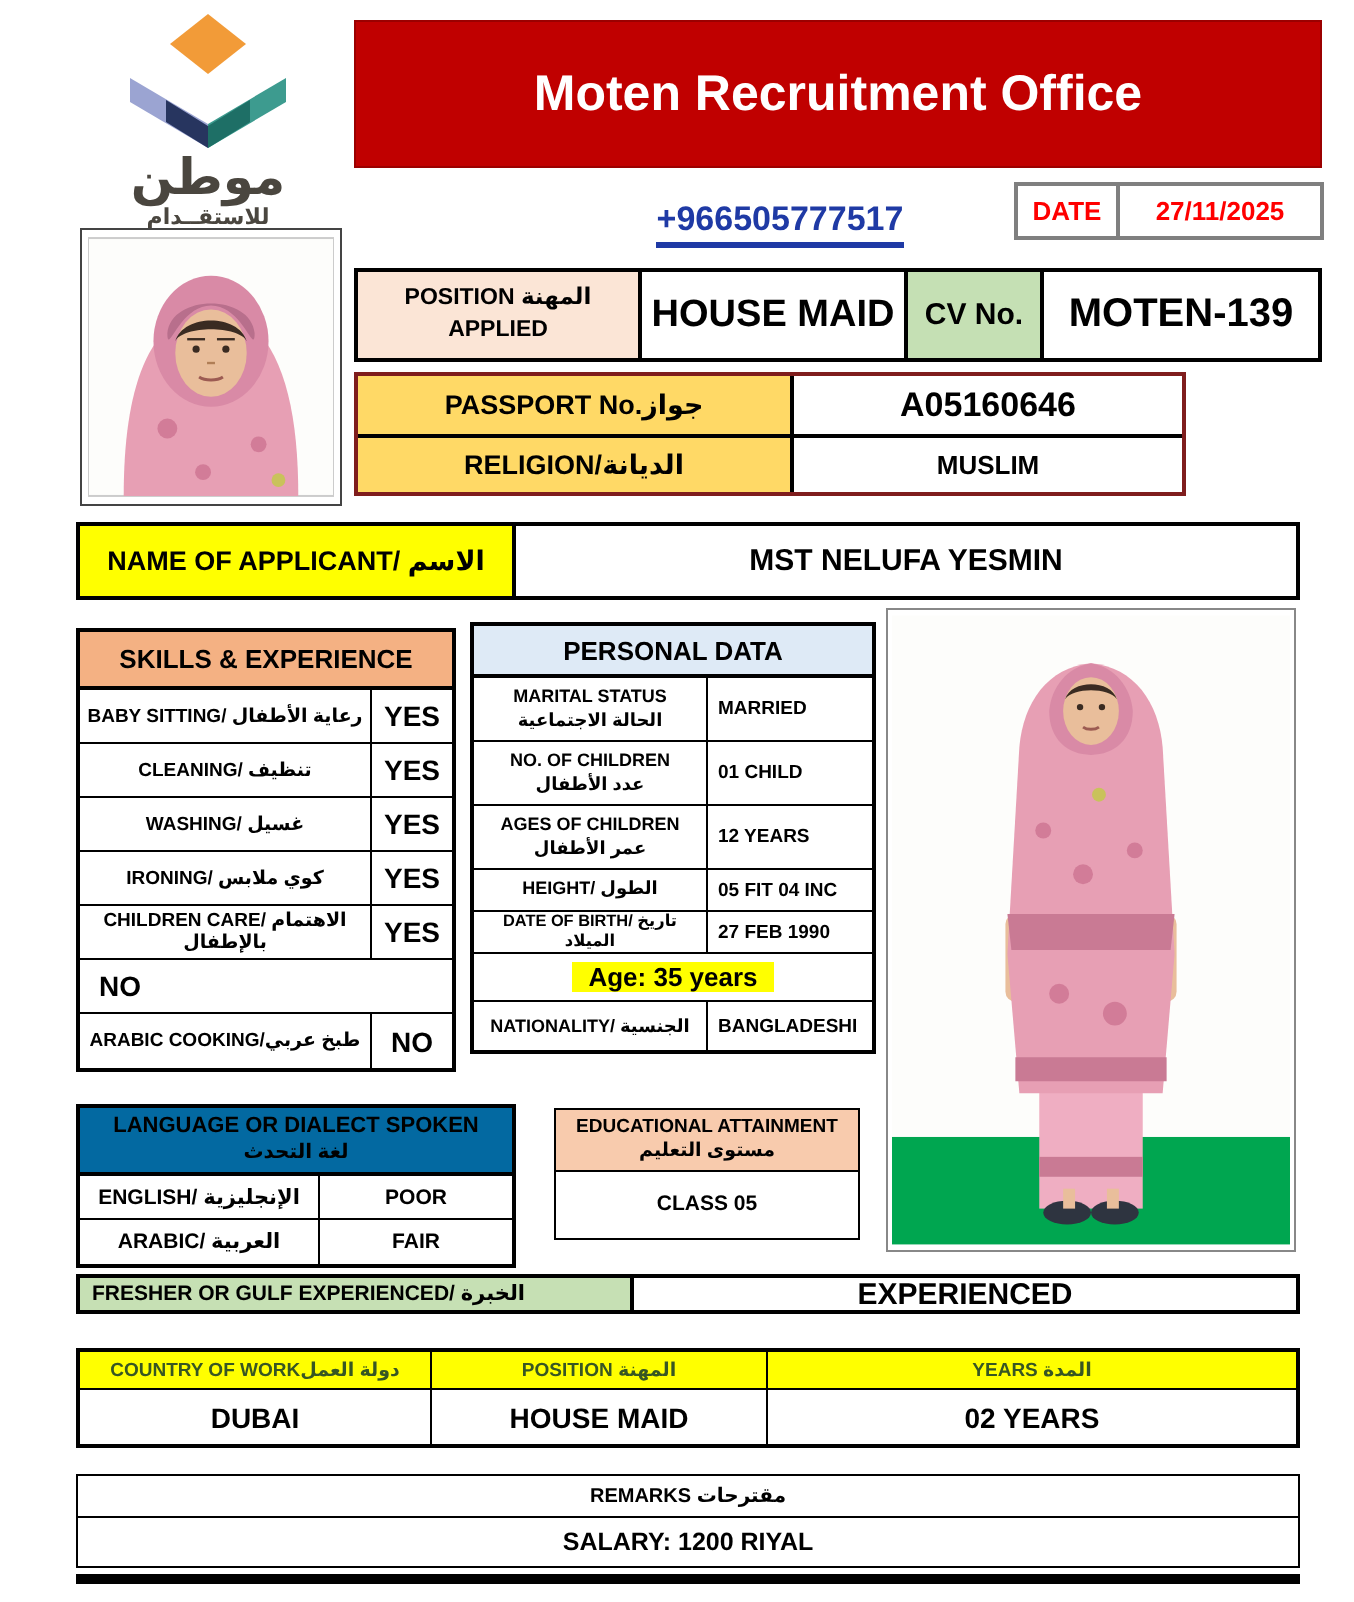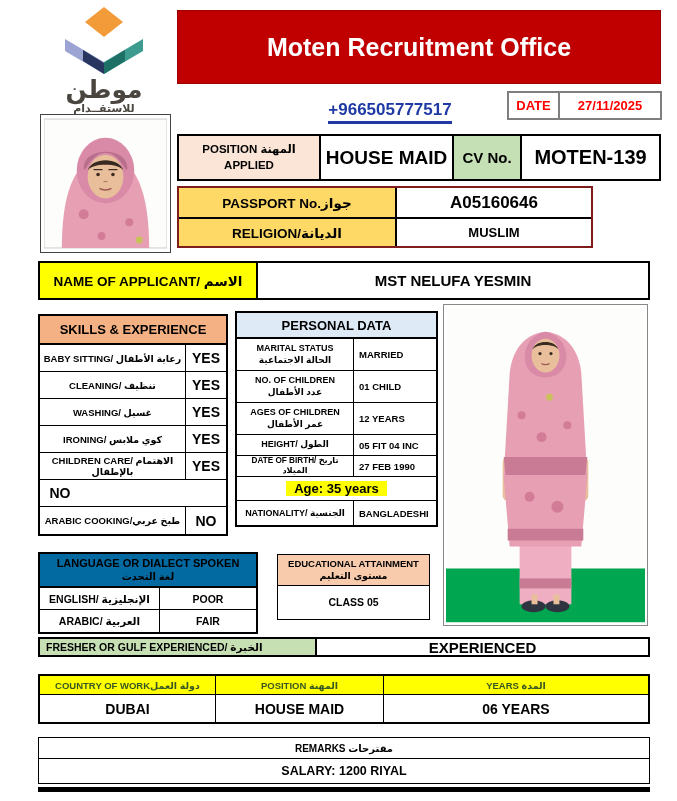--- a/index.html
+++ b/index.html
@@ -325,21 +325,21 @@
 
   <div class="abs work-table">
     <div class="w-head">
       <div class="wc1 c">COUNTRY OF WORKدولة العمل</div>
       <div class="wc2 c">POSITION المهنة</div>
       <div class="wc3 c">YEARS المدة</div>
     </div>
     <div class="w-vals">
       <div class="wc1 c">DUBAI</div>
       <div class="wc2 c">HOUSE MAID</div>
-      <div class="wc3 c">06 YEARS</div>
+      <div class="wc3 c">02 YEARS</div>
     </div>
   </div>
 
   <div class="abs remarks-table">
     <div class="r-title c">REMARKS مقترحات</div>
     <div class="r-value c">SALARY: 1200 RIYAL</div>
   </div>
 
   <div class="abs footer-bar"></div>
 

